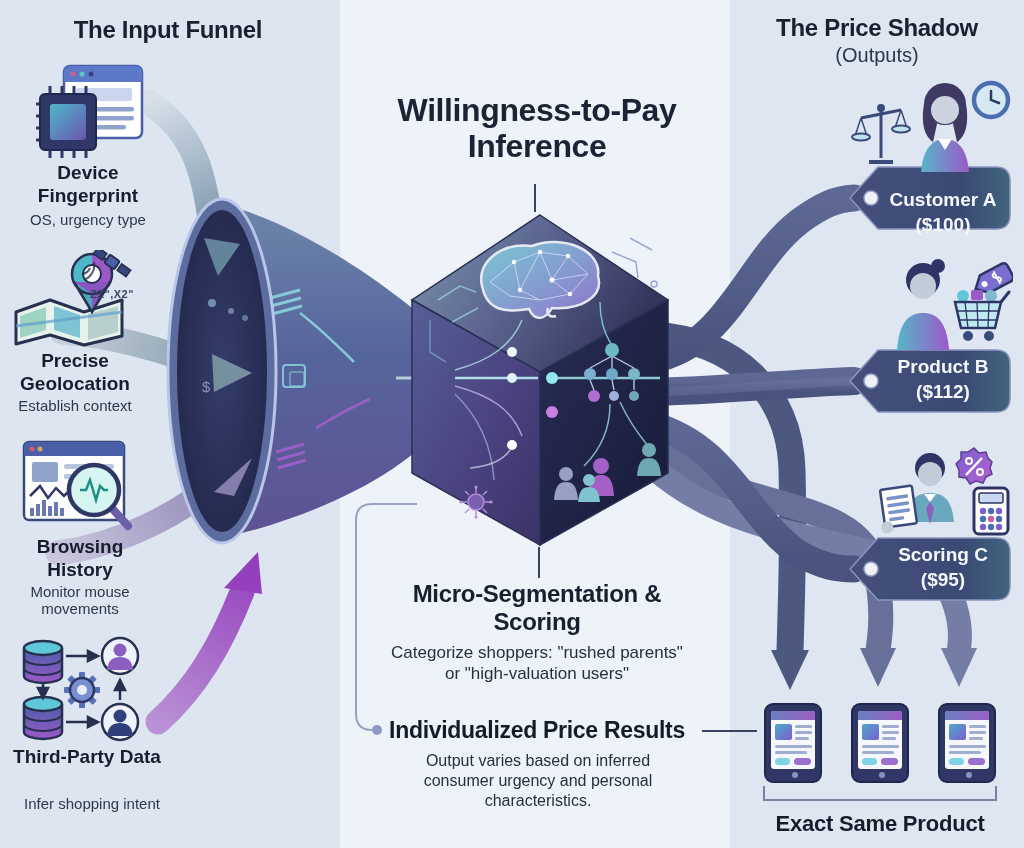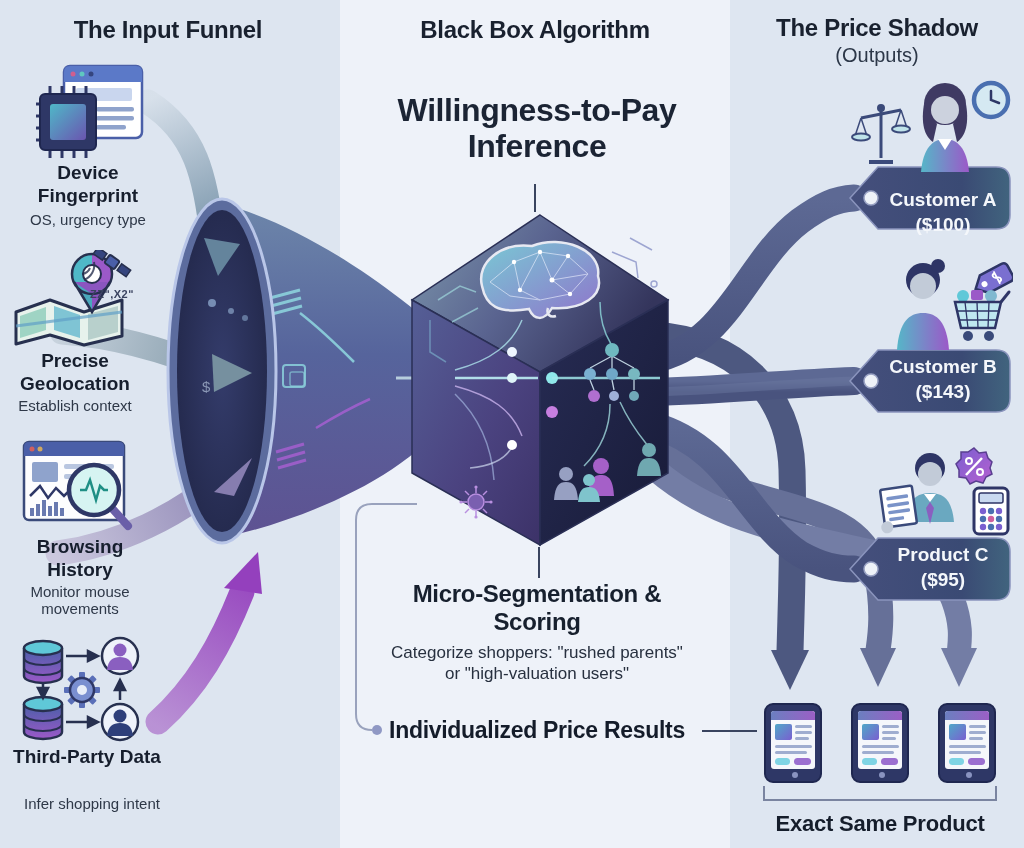--- a/index.html
+++ b/index.html
@@ -291,21 +291,20 @@
         <circle cx="871" cy="381" r="7" fill="#eef2f8" stroke="#99a2c4" stroke-width="1.5"></circle>
       </g>
       <g>
         <path d="M 850,569 L 878,538 L 996,538 Q 1010,538 1010,552 L 1010,586 Q 1010,600 996,600 L 878,600 Z" fill="url(#gTag)" stroke="#8a94bd" stroke-width="1.5"></path>
         <circle cx="871" cy="569" r="7" fill="#eef2f8" stroke="#99a2c4" stroke-width="1.5"></circle>
       </g>
     </g>
   </svg>
 
   <div class="abs col-title" style="left:0;top:16px;width:336px;">The Input Funnel</div>
-  <div class="abs col-title" style="left:340px;top:16px;width:390px;">Black Box Algorithm</div>
   <div class="abs col-sub" style="left:730px;top:44px;width:294px;">(Outputs)</div>
   <div class="abs col-title" style="left:730px;top:14px;width:294px;">The Price Shadow</div>
 
   <svg class="abs" style="left:36px;top:62px;" width="112" height="100" viewBox="0 0 112 100">
     <rect x="28" y="4" width="78" height="72" rx="6" fill="#ffffff" stroke="#4a5fa8" stroke-width="2.5"></rect>
     <path d="M 28,10 Q 28,4 34,4 L 100,4 Q 106,4 106,10 L 106,20 L 28,20 Z" fill="#5b79c8"></path>
     <circle cx="37" cy="12" r="2.5" fill="#d05f8f"></circle>
       <circle cx="46" cy="12" r="2.5" fill="#5fc8c0"></circle>
       <circle cx="55" cy="12" r="2.5" fill="#35457e"></circle>
     <rect x="40" y="26" width="56" height="13" rx="2" fill="#c9d6ee"></rect>
@@ -444,20 +443,21 @@
     </g>
   </svg>
   <div class="abs item-title" style="left:12px;top:746px;width:150px;">Third-Party Data</div>
   <div class="abs item-sub" style="left:12px;top:795px;width:160px;">Infer shopping intent</div>
 
   <div class="abs main-title" style="left:357px;top:92px;width:360px;">Willingness-to-Pay Inference</div>
   <div class="abs seg-title" style="left:392px;top:580px;width:290px;">Micro-Segmentation &amp; Scoring</div>
   <div class="abs seg-line" style="left:362px;top:643px;width:350px;">Categorize shoppers: "rushed parents"</div>
   <div class="abs seg-line" style="left:362px;top:664px;width:350px;">or "high-valuation users"</div>
   <div class="abs res-title" style="left:372px;top:717px;width:330px;">Individualized Price Results</div>
+  <div class="abs res-sub" style="left:402px;top:751px;width:272px;">Output varies based on inferred consumer urgency and personal characteristics.</div>
 
   <svg class="abs" style="left:845px;top:80px;" width="168" height="94" viewBox="0 0 168 94">
     <g transform="translate(14,26)" stroke="#3b4a7a" stroke-width="3" fill="none">
       <line x1="22" y1="4" x2="22" y2="52"></line>
       <path d="M 10,56 L 34,56" stroke-width="4"></path>
       <line x1="2" y1="12" x2="42" y2="4"></line>
       <circle cx="22" cy="2" r="2.5" fill="#3b4a7a"></circle>
       <path d="M 2,12 L -4,30 M 2,12 L 8,30" stroke-width="1.5"></path>
       <ellipse cx="2" cy="31" rx="9" ry="3.5" fill="#bfe3ea" stroke-width="2"></ellipse>
       <path d="M 42,4 L 36,22 M 42,4 L 48,22" stroke-width="1.5"></path>
@@ -546,25 +546,25 @@
           <circle cx="25" cy="39" r="3.2" fill="#7a5fd0"></circle>
       </g>
     </g>
   </svg>
 
   <div class="abs tag-text" style="left:882px;top:188px;">
     <div class="tag-name">Customer A</div>
     <div class="tag-price">($100)</div>
   </div>
   <div class="abs tag-text" style="left:882px;top:355px;">
-    <div class="tag-name">Customer B</div>
-    <div class="tag-price">($143)</div>
+    <div class="tag-name">Product B</div>
+    <div class="tag-price">($112)</div>
   </div>
   <div class="abs tag-text" style="left:882px;top:543px;">
-    <div class="tag-name">Product C</div>
+    <div class="tag-name">Scoring C</div>
     <div class="tag-price">($95)</div>
   </div>
 
   <div class="tablet" style="left:764px;top:703px;">
     <div class="tab-screen">
       <div class="tab-head"></div>
       <div class="tab-img"></div>
       <div class="tab-line" style="left:24px;top:14px;width:17px;"></div>
       <div class="tab-line" style="left:24px;top:20px;width:17px;"></div>
       <div class="tab-line" style="left:24px;top:26px;width:14px;"></div>

